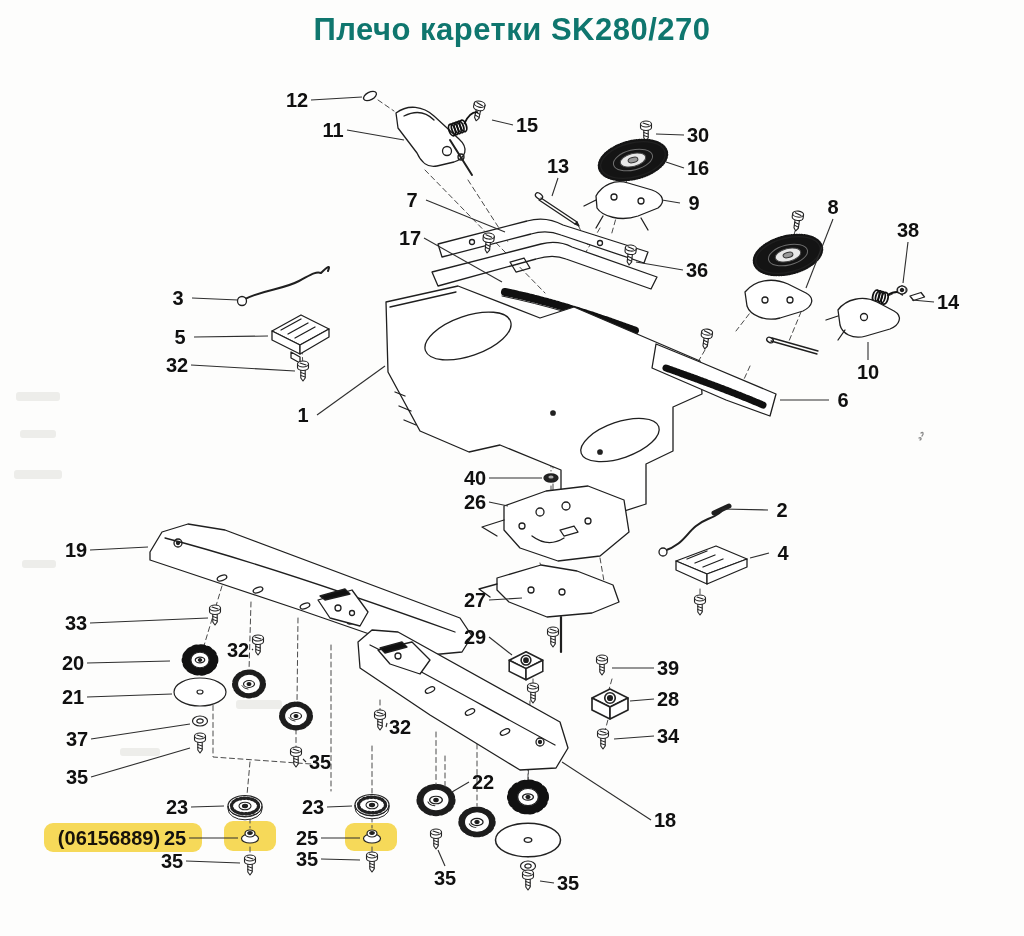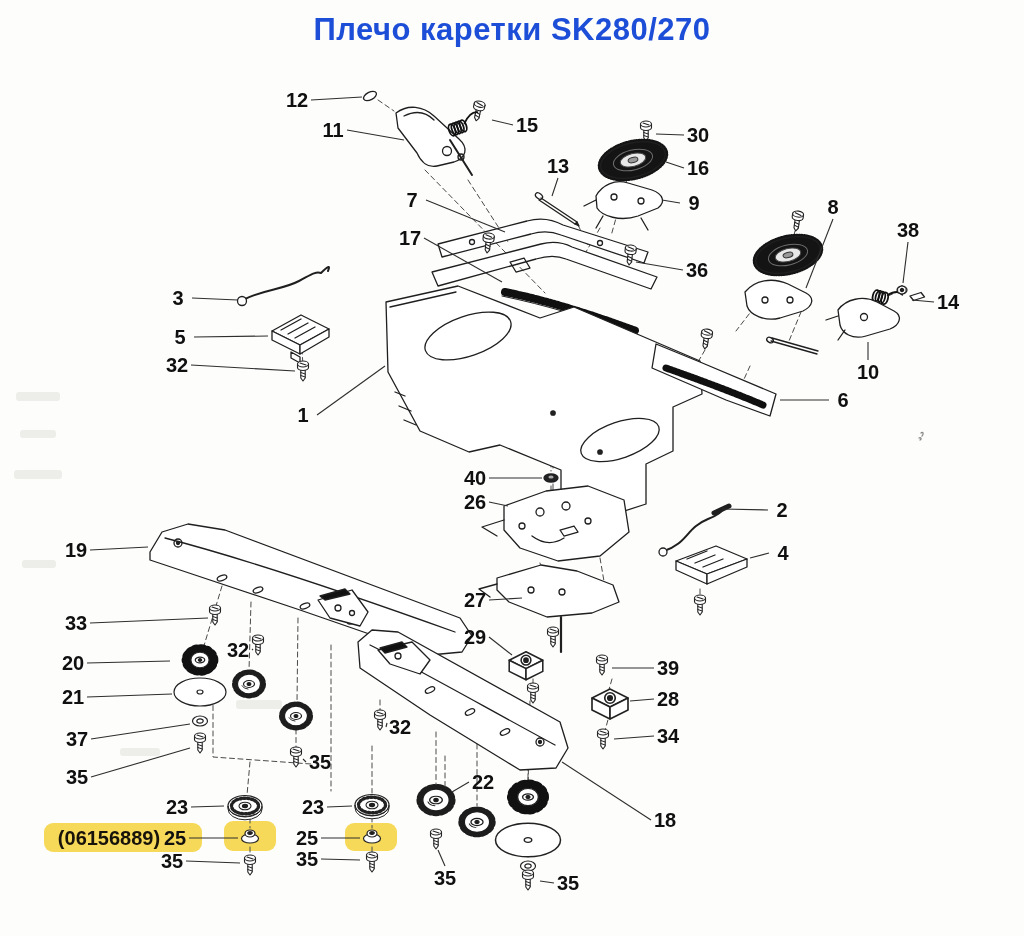--- a/index.html
+++ b/index.html
@@ -1,19 +1,19 @@
 <!DOCTYPE html>
 <html><head>
 <meta charset="utf-8">
 <style>
   html,body{margin:0;padding:0;background:#ffffff;}
   .page{position:relative;width:1024px;height:936px;background:#fdfdfc;overflow:hidden;
         font-family:"Liberation Sans",sans-serif;}
   .title{position:absolute;top:12px;left:0;right:0;text-align:center;
-         font-size:31px;font-weight:700;color:#1d4ed8;letter-spacing:.5px;}
+         font-size:31px;font-weight:700;color:#0f766e;letter-spacing:.5px;}
   svg.diagram{position:absolute;left:0;top:0;width:1024px;height:936px;}
   .callout{font-size:20px;font-weight:700;fill:#101010;font-family:"Liberation Sans",sans-serif;}
   .code-text{font-size:20px;font-weight:700;font-family:"Liberation Sans",sans-serif;}
   .leader{stroke:#2e2e2e;stroke-width:1.1;}
 </style>
 </head>
 <body>
 
 <div class="page">
   <div class="title">Плечо каретки SK280/270</div>

